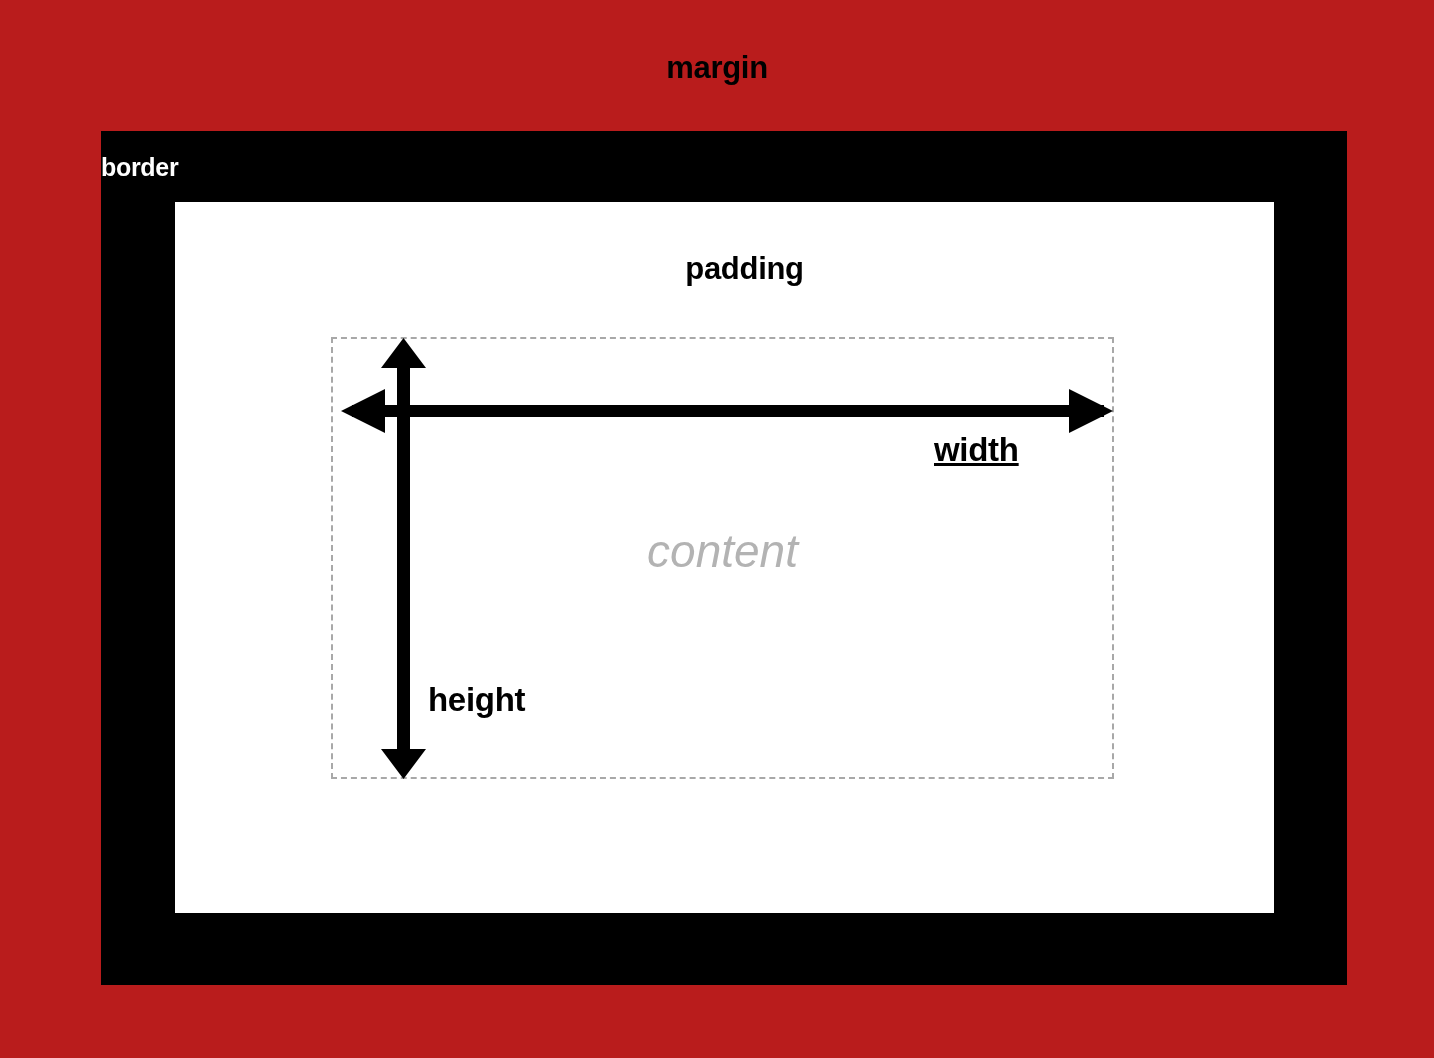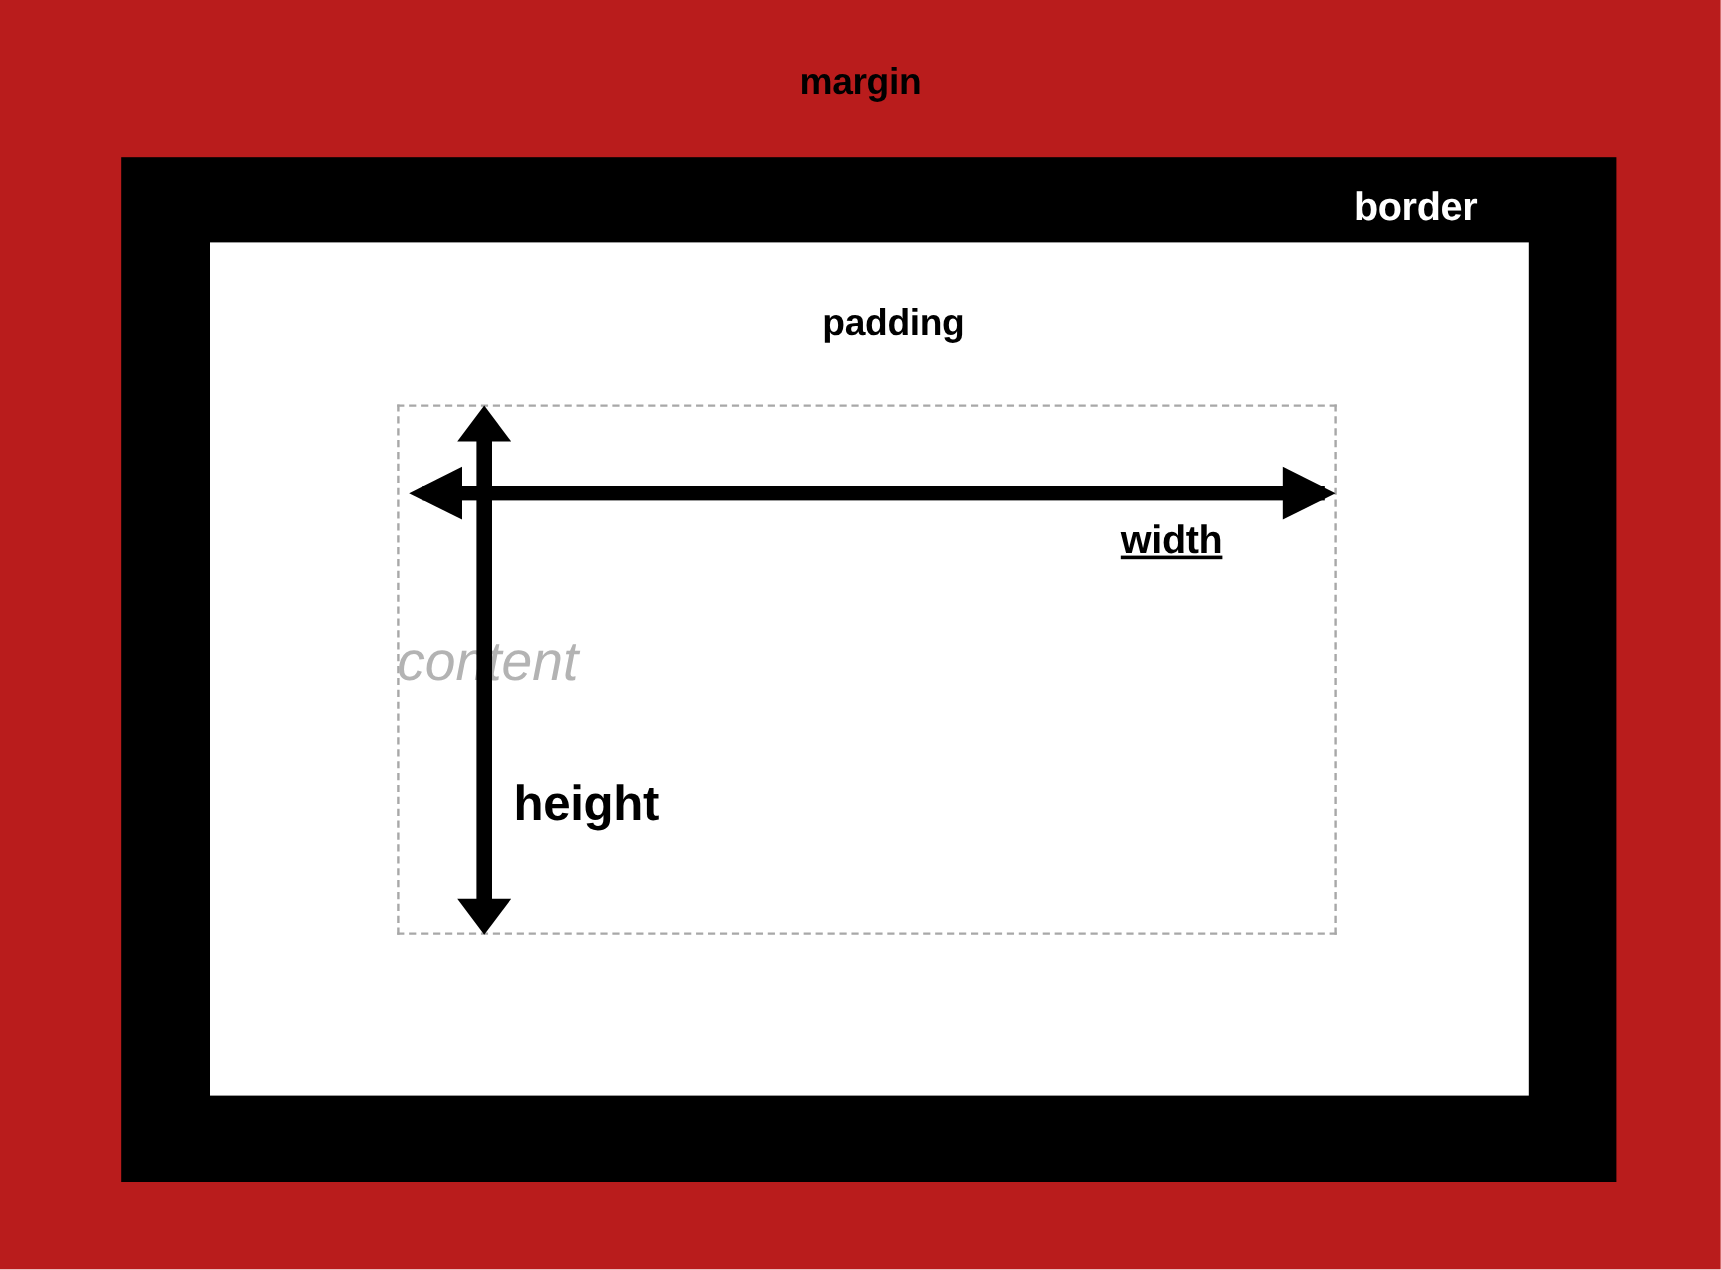--- a/index.html
+++ b/index.html
@@ -42,22 +42,22 @@
     left: 101px;
     top: 131px;
     width: 1246px;
     height: 854px;
     background: #000000;
   }
   #border-label {
     left: 101px;
     top: 155px;
     width: 1130px;
-    text-align: right;
-    font-size: 33px;
+    text-align: left;
+    font-size: 25px;
     color: #ffffff;
     letter-spacing: -0.3px;
   }
 
   
   #padding-box {
     position: absolute;
     left: 175px;
     top: 202px;
     width: 1099px;
@@ -83,20 +83,21 @@
     width: 783px;
     height: 442px;
     border: 2px dashed #a8a8a8;
     box-sizing: border-box;
     background: transparent;
   }
   #content-label {
     left: 331px;
     top: 528px;
     width: 783px;
+    text-align: center;
     font-size: 46px;
     font-weight: normal;
     font-style: italic;
     color: #b3b3b3;
     letter-spacing: 0px;
   }
 
   
   #arrows {
     position: absolute;
@@ -110,22 +111,22 @@
   #width-label {
     left: 934px;
     top: 433px;
     font-size: 33px;
     color: #000000;
     letter-spacing: -0.3px;
     text-decoration: underline;
   }
   #height-label {
     left: 428px;
-    top: 649px;
-    font-size: 41px;
+    top: 683px;
+    font-size: 33px;
     color: #000000;
     letter-spacing: -0.3px;
   }
 </style>
 </head>
 <body>
 
 <div id="canvas">
 
   <div class="label" id="margin-label">margin</div>

